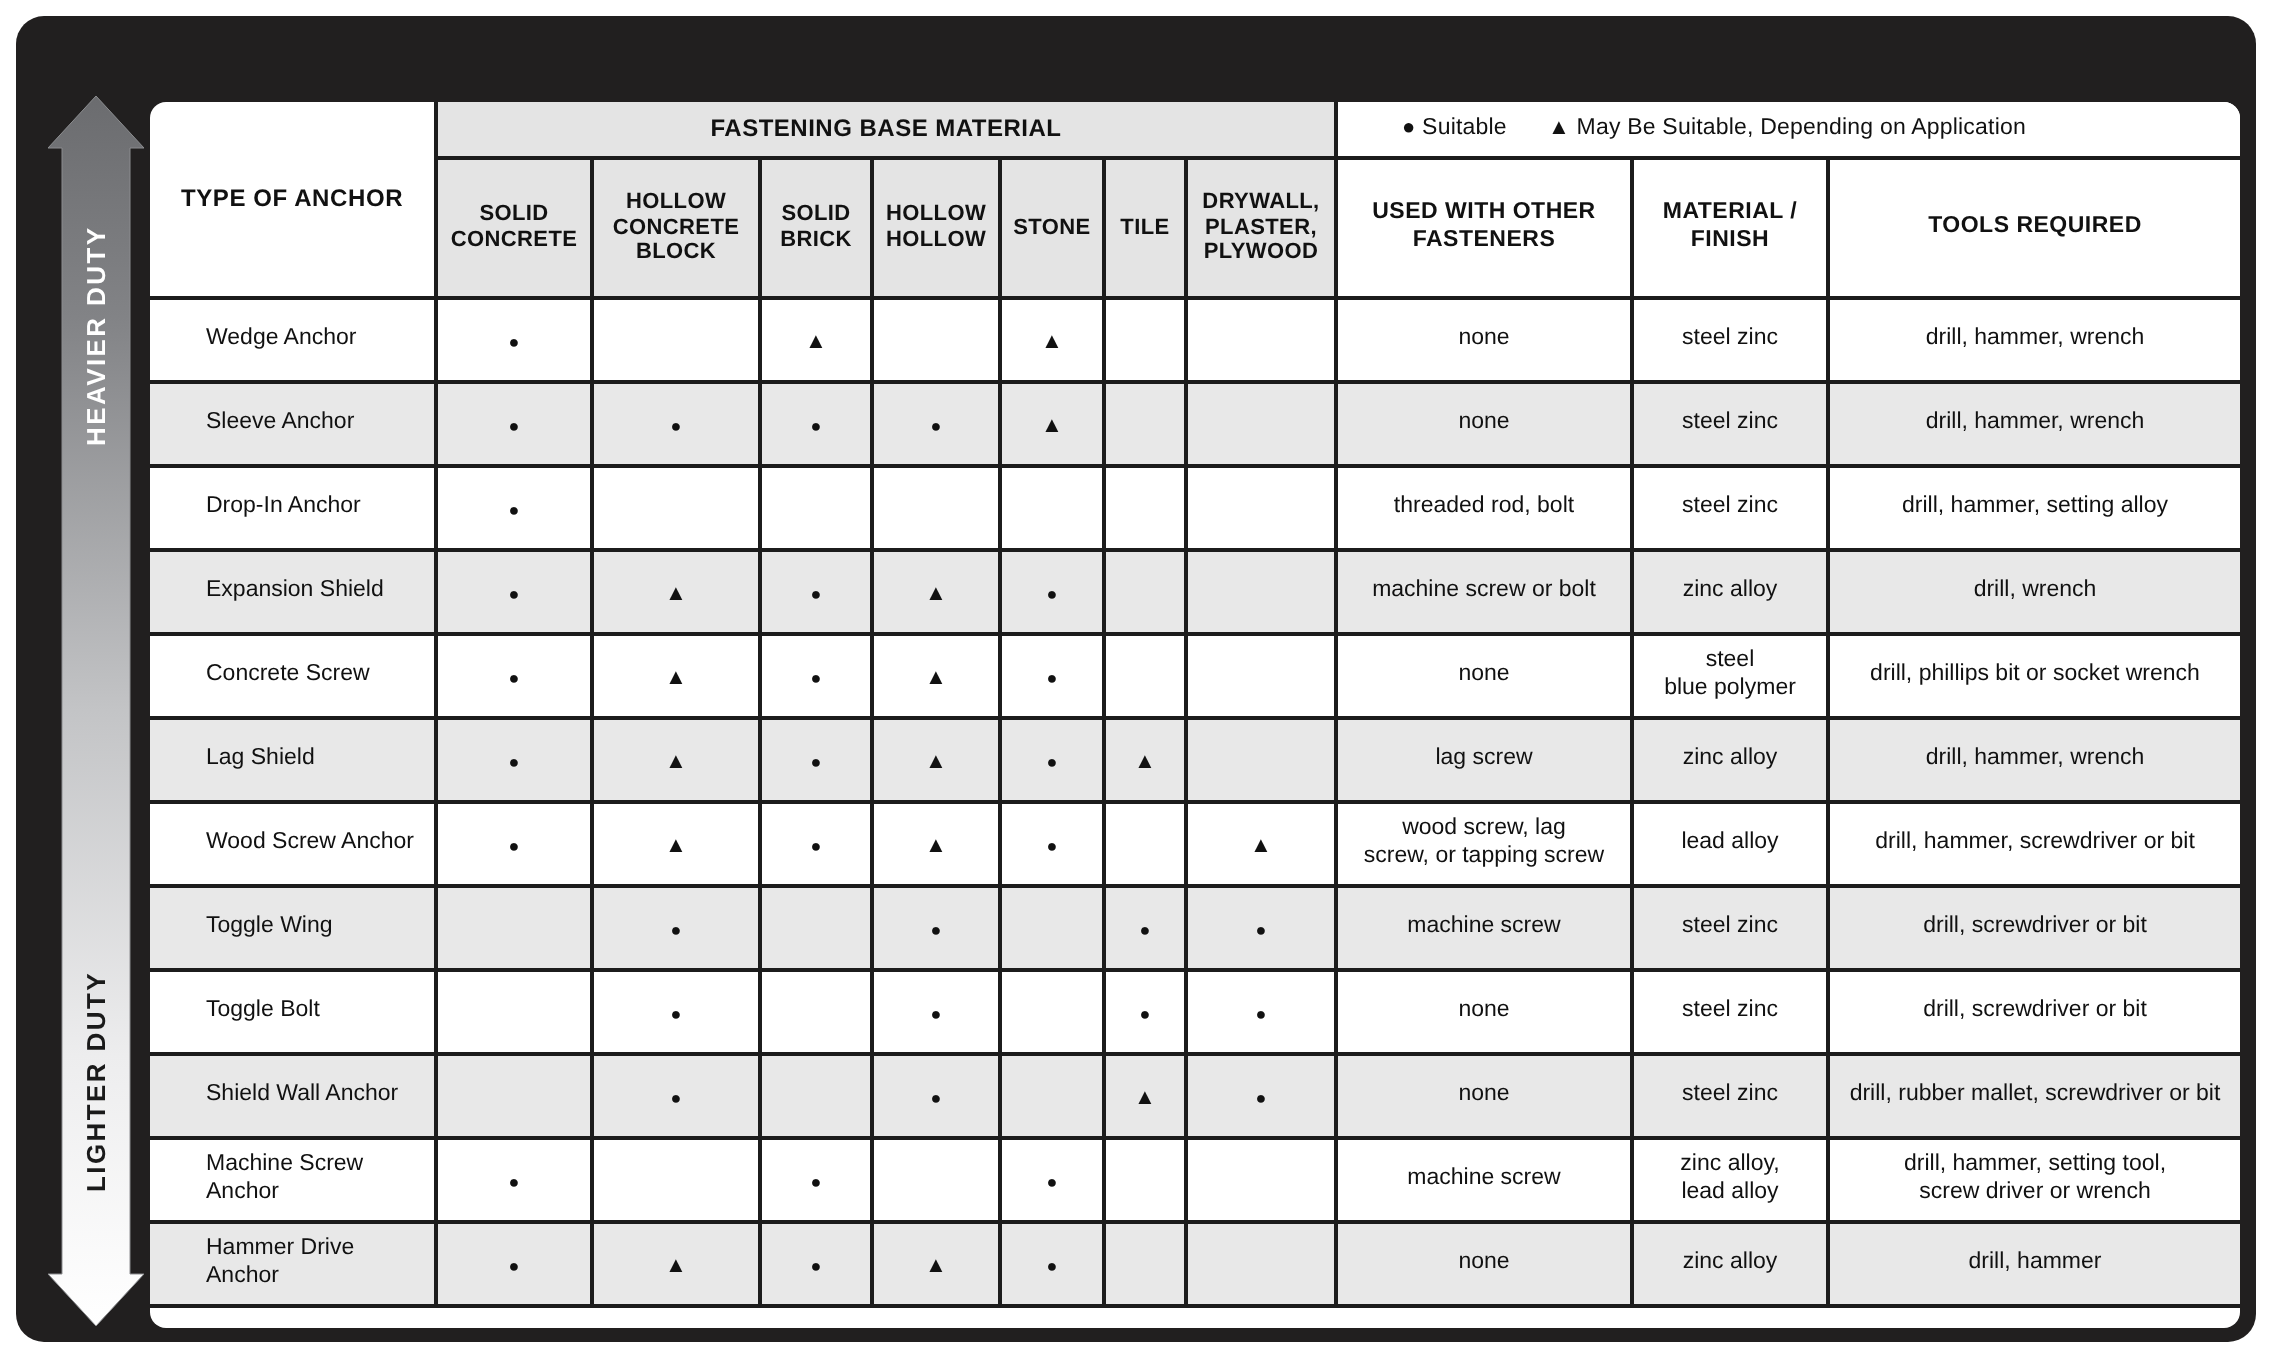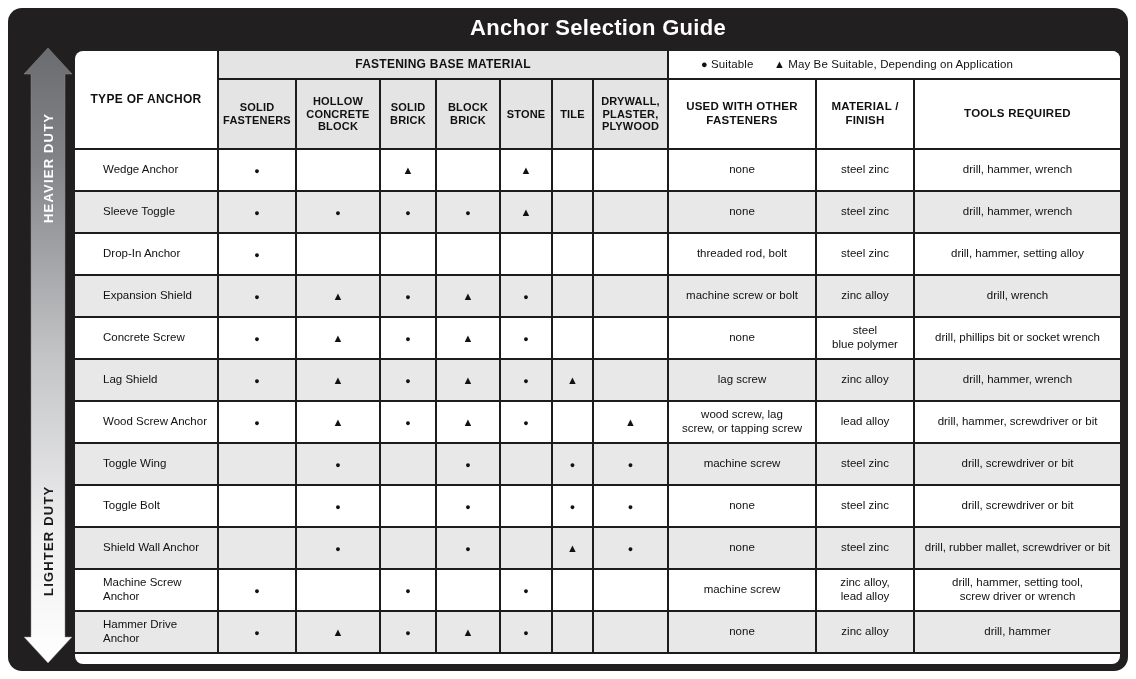--- a/index.html
+++ b/index.html
@@ -130,21 +130,20 @@
   td.mark { font-size: 12px; line-height: 1; }
   .sym-dot::before { content: "\25CF"; font-size: 9px; }
   .sym-tri::before { content: "\25B2"; font-size: 11px; }
   td.info { font-size: 11.5px; }
 </style>
 </head>
 <body>
 
 <div id="frame">
 
-  <div id="title">Anchor Selection Guide</div>
 
   <div id="duty-arrow">
     <svg width="48" height="615" viewBox="0 0 48 615">
       <defs>
         <linearGradient id="dutyGrad" x1="0" y1="0" x2="0" y2="1">
           <stop offset="0%" stop-color="#6b6c6f"></stop>
           <stop offset="18%" stop-color="#828386"></stop>
           <stop offset="50%" stop-color="#c3c4c6"></stop>
           <stop offset="78%" stop-color="#ededee"></stop>
           <stop offset="100%" stop-color="#ffffff"></stop>
@@ -178,24 +177,24 @@
           <th colspan="7" class="hdr-group no-top">FASTENING BASE MATERIAL</th>
           <th colspan="3" class="hdr-legend no-top no-right">
             <span class="legend-sym">●</span>
             <span>Suitable</span>
             <span class="legend-gap"></span>
             <span class="legend-sym">▲</span>
             <span>May Be Suitable, Depending on Application</span>
           </th>
         </tr>
         <tr style="height:70px">
-          <th class="hdr-mat">SOLID FASTENERS</th>
+          <th class="hdr-mat">SOLID CONCRETE</th>
           <th class="hdr-mat">HOLLOW CONCRETE BLOCK</th>
           <th class="hdr-mat">SOLID BRICK</th>
-          <th class="hdr-mat">BLOCK BRICK</th>
+          <th class="hdr-mat">HOLLOW HOLLOW</th>
           <th class="hdr-mat">STONE</th>
           <th class="hdr-mat">TILE</th>
           <th class="hdr-mat">DRYWALL, PLASTER, PLYWOOD</th>
           <th class="hdr-info">USED WITH OTHER FASTENERS</th>
           <th class="hdr-info">MATERIAL / FINISH</th>
           <th class="hdr-info no-right">TOOLS REQUIRED</th>
         </tr>
       </thead>
       <tbody id="tbody">
           <tr>
@@ -205,21 +204,21 @@
             <td class="mark"><span class="sym-tri"></span></td>
             <td class="mark"></td>
             <td class="mark"><span class="sym-tri"></span></td>
             <td class="mark"></td>
             <td class="mark"></td>
             <td class="info">none</td>
             <td class="info">steel zinc</td>
             <td class="info no-right">drill, hammer, wrench</td>
           </tr>
           <tr class="alt">
-            <td class="anchor-name no-left">Sleeve Toggle</td>
+            <td class="anchor-name no-left">Sleeve Anchor</td>
             <td class="mark"><span class="sym-dot"></span></td>
             <td class="mark"><span class="sym-dot"></span></td>
             <td class="mark"><span class="sym-dot"></span></td>
             <td class="mark"><span class="sym-dot"></span></td>
             <td class="mark"><span class="sym-tri"></span></td>
             <td class="mark"></td>
             <td class="mark"></td>
             <td class="info">none</td>
             <td class="info">steel zinc</td>
             <td class="info no-right">drill, hammer, wrench</td>

